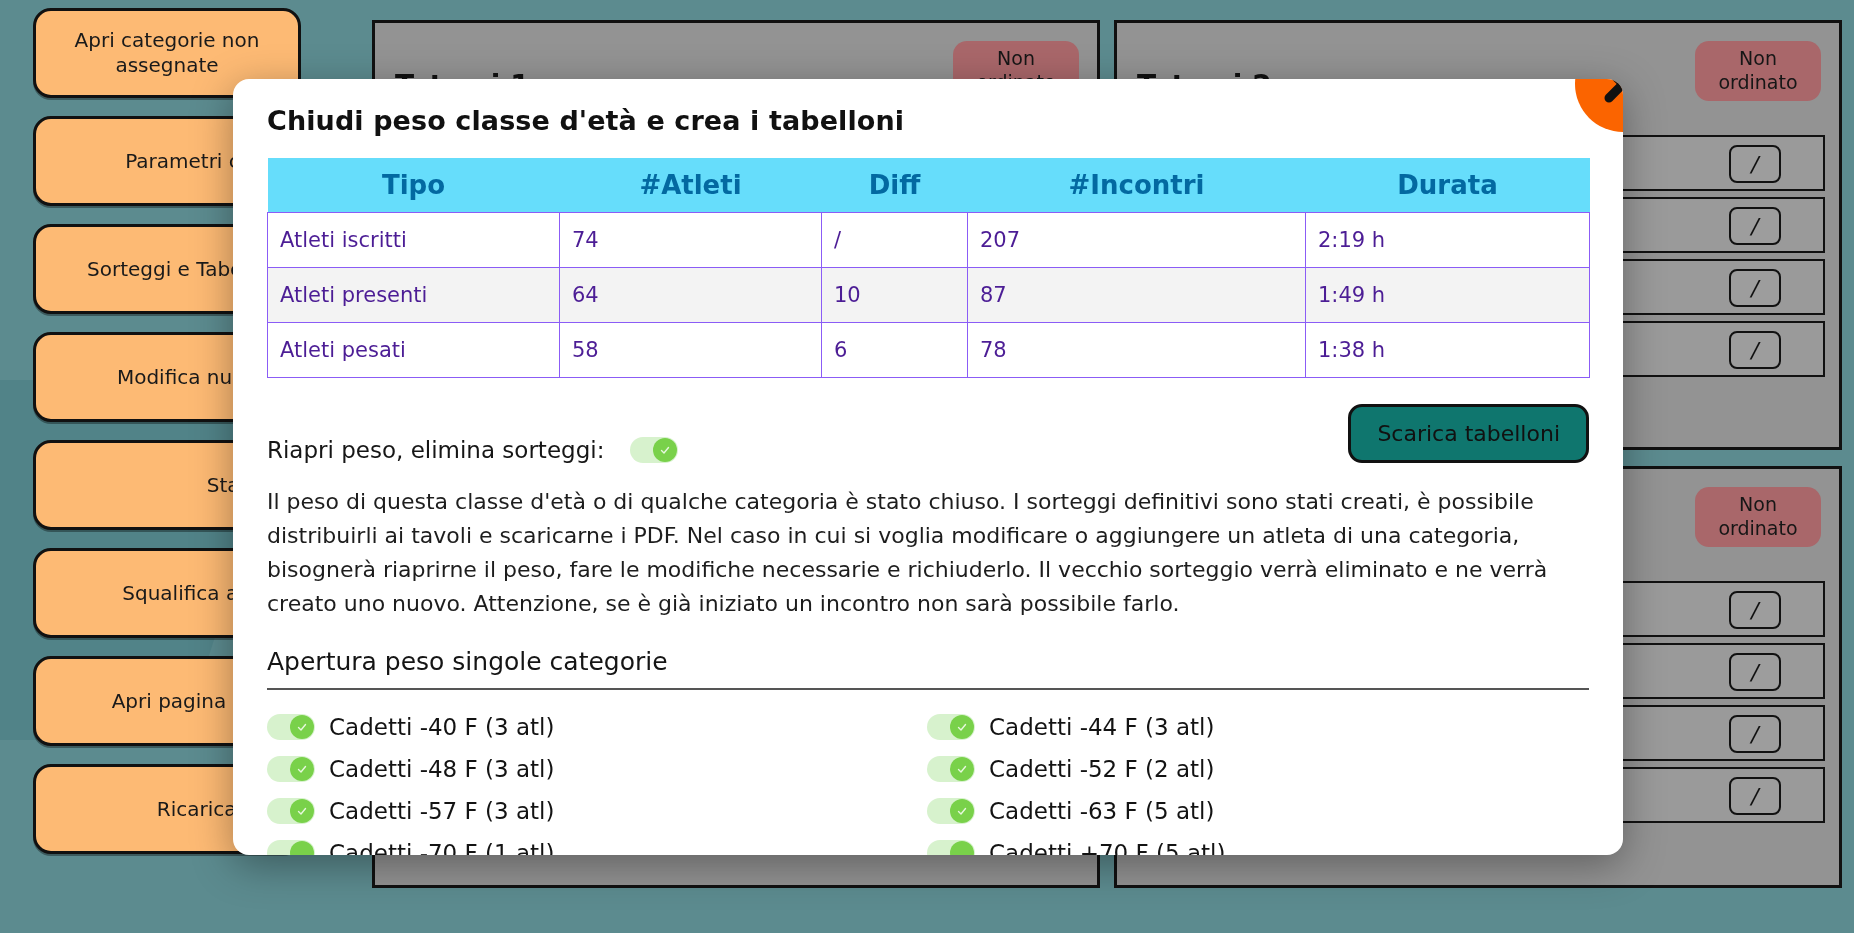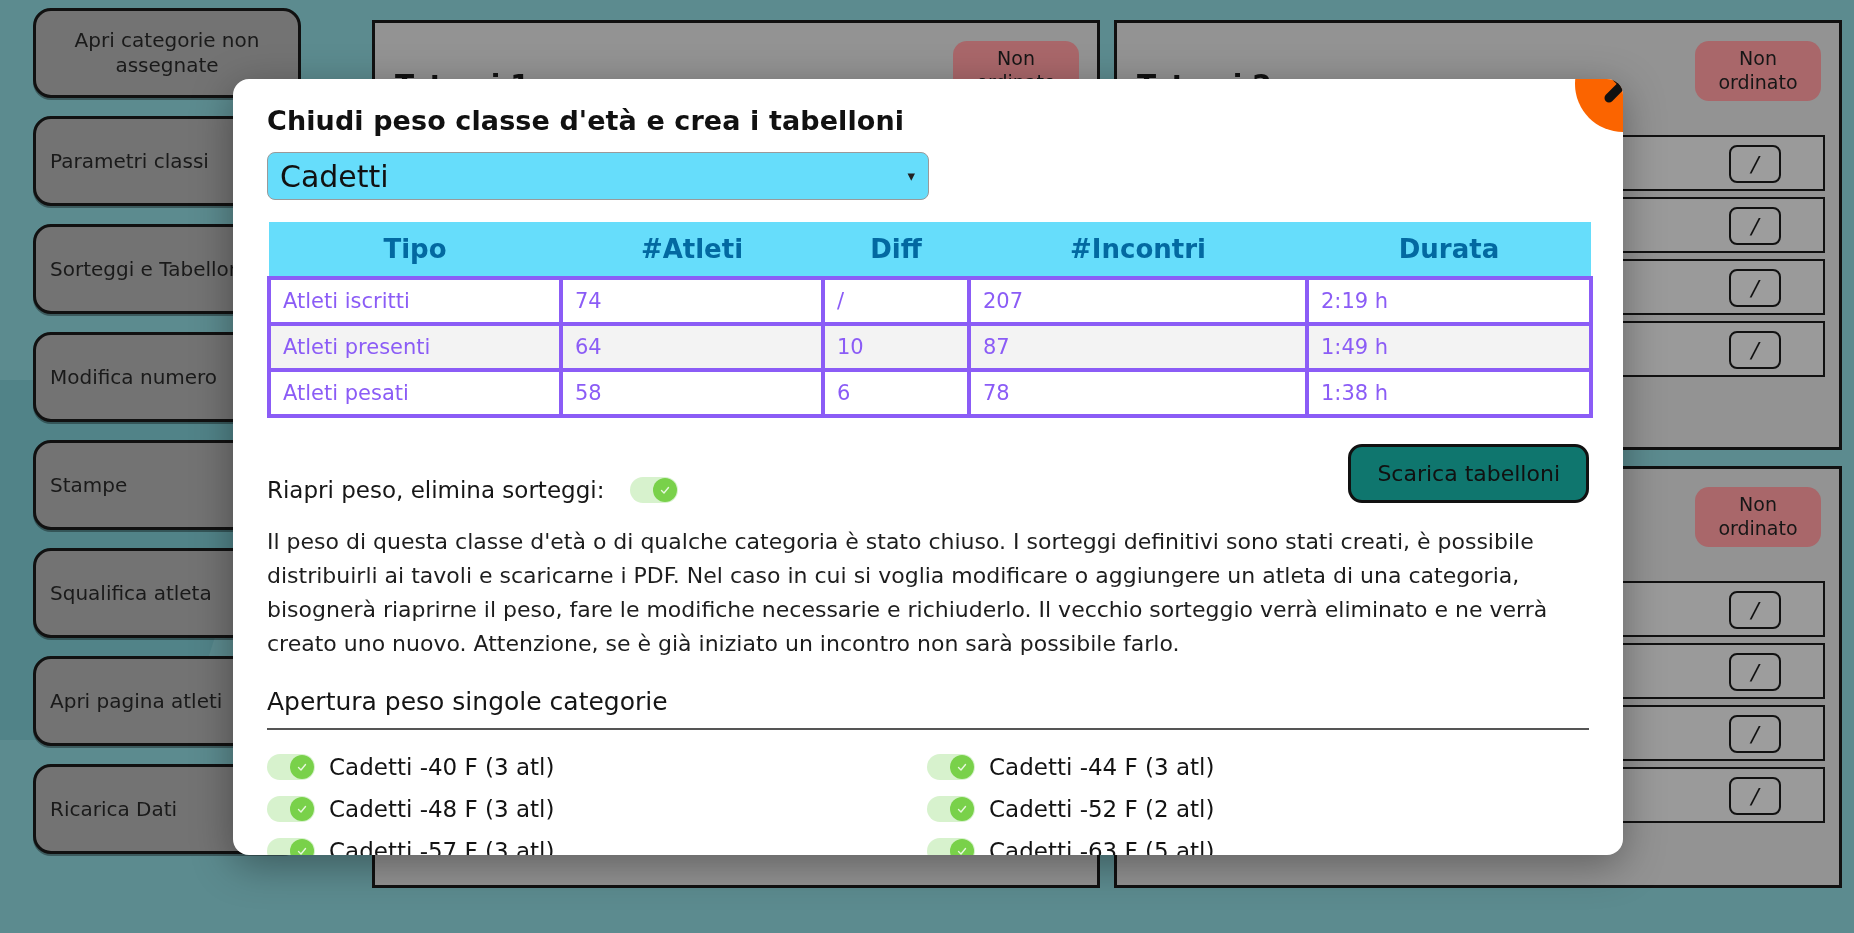--- a/index.html
+++ b/index.html
@@ -23,26 +23,26 @@
   }
 
   
   #sidebar {
     position: absolute; left: 33px; top: 8px;
     width: 268px;
     display: flex; flex-direction: column; gap: 18px;
   }
   .side-btn {
     height: 90px;
-    background: #737373;
+    background: #fdba74;
     border: 3px solid #111;
     border-radius: 18px;
     color: #1a1a1a;
     font-size: 20px;
-    display: flex; align-items: center; justify-content: flex-start;
+    display: flex; align-items: center; justify-content: flex-end;
     text-align: center;
     padding: 0 14px;
     line-height: 1.25;
     box-shadow: 0 2px 0 rgba(0,0,0,.35);
   }
 
   
   .tatami {
     position: absolute;
     background: #939393;
@@ -142,23 +142,23 @@
     background: #66ddfb;
     color: #0369a1;
     font-size: 26px;
     font-weight: bold;
     padding: 12px 6px;
     text-align: center;
     border: none;
   }
   #summary-table td {
     font-size: 21px;
-    color: #8b5cf6;
-    padding: 9px 12px;
-    border: 4px solid #8b5cf6;
+    color: #4c1d95;
+    padding: 15px 12px;
+    border: 1px solid #8b5cf6;
     background: #fff;
   }
   #summary-table tbody tr:nth-child(even) td { background: #f3f3f3; }
   .col-tipo    { width: 292px; }
   .col-atleti  { width: 262px; }
   .col-diff    { width: 146px; }
   .col-inc     { width: 338px; }
   .col-dur     { width: 284px; }
 
   
@@ -318,24 +318,20 @@
 
     <button id="close-button" aria-label="close">
       <svg width="52" height="52" viewBox="0 0 52 52">
         <line x1="12" y1="12" x2="40" y2="40" stroke="#111" stroke-width="9" stroke-linecap="round"></line>
         <line x1="40" y1="12" x2="12" y2="40" stroke="#111" stroke-width="9" stroke-linecap="round"></line>
       </svg>
     </button>
 
     <h1 id="modal-title">Chiudi peso classe d'età e crea i tabelloni</h1>
 
-    <div id="class-select-wrap">
-      <select id="class-select"><option value="Cadetti">Cadetti</option></select>
-      <span id="select-chevron">▾</span>
-    </div>
 
     <table id="summary-table">
       <thead>
         <tr>
           <th class="col-tipo">Tipo</th>
           <th class="col-atleti">#Atleti</th>
           <th class="col-diff">Diff</th>
           <th class="col-inc">#Incontri</th>
           <th class="col-dur">Durata</th>
         </tr>

